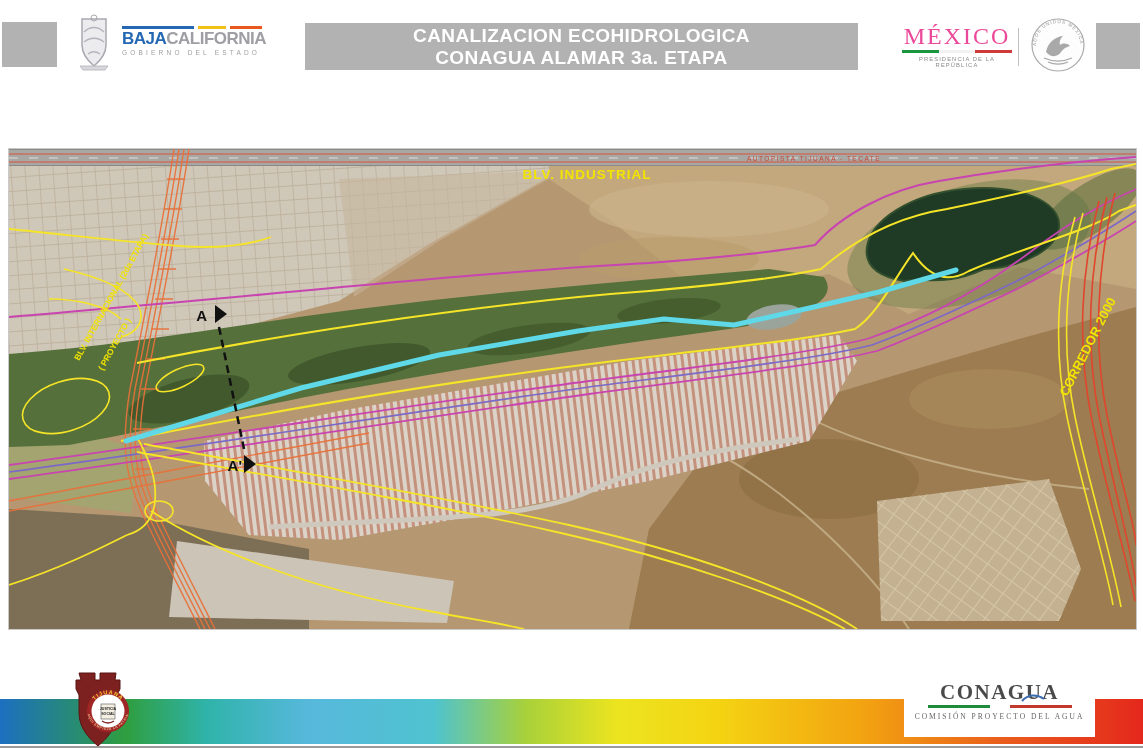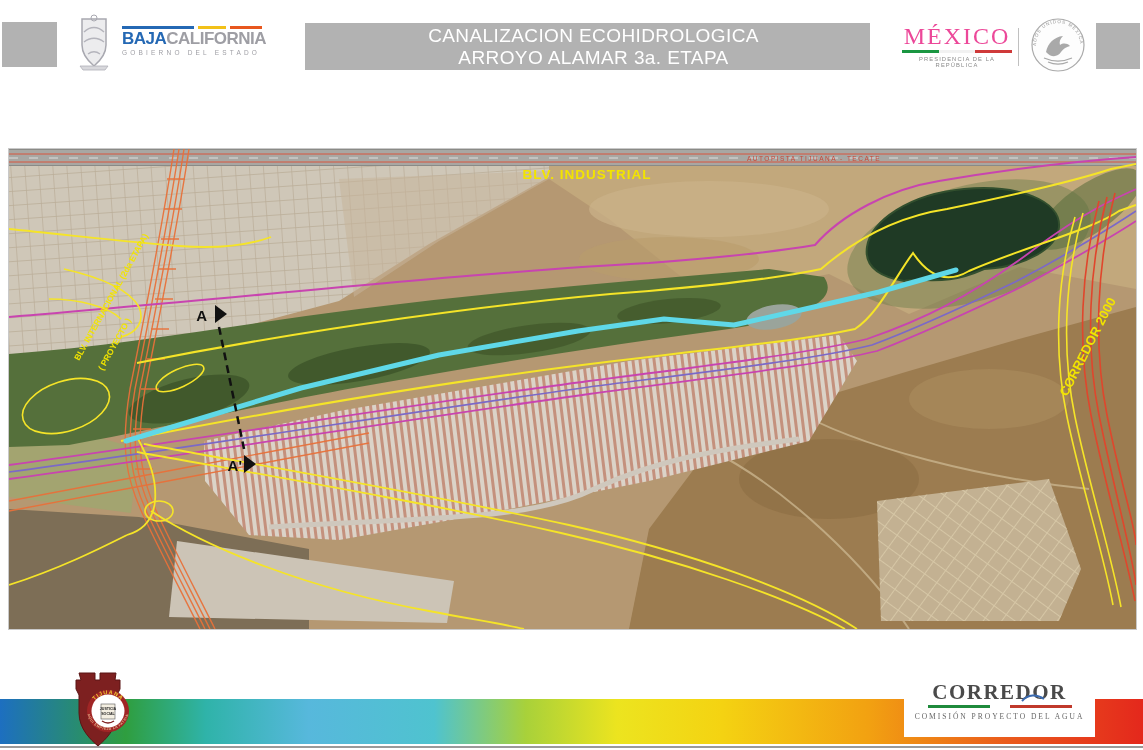--- a/index.html
+++ b/index.html
@@ -3,21 +3,21 @@
 <meta charset="utf-8">
 <style>
   html,body{margin:0;padding:0;background:#fff;}
   #page{position:relative;width:1143px;height:750px;background:#fff;overflow:hidden;
         font-family:"Liberation Sans",sans-serif;}
   .abs{position:absolute;}
   .grayblock{background:#b2b2b2;}
   
   #titlebar{left:305px;top:23px;width:553px;height:47px;background:#b2b2b2;color:#fff;
             display:flex;flex-direction:column;align-items:center;justify-content:center;
-            font-weight:normal;font-size:19px;line-height:22px;letter-spacing:.4px;text-align:center;padding-left:12px;}
+            font-weight:bold;font-size:19px;line-height:22px;letter-spacing:.4px;text-align:center;}
   #bc-logo{left:78px;top:12px;width:215px;height:62px;display:flex;}
   #bc-text{margin-left:12px;padding-top:14px;}
   .bc-bar{display:flex;gap:4px;height:3px;margin-bottom:2px;}
   .bc-bar span{display:block;height:3px;}
   #bc-name{font-weight:bold;font-size:17px;letter-spacing:-0.5px;line-height:15px;}
   #bc-name .b1{color:#2468b4;} #bc-name .b2{color:#9e9ea4;}
   #bc-tag{font-size:6.5px;letter-spacing:3.2px;color:#9e9ea4;margin-top:3px;}
   #mx-logo{left:898px;top:24px;width:118px;text-align:center;}
   #mx-name{font-family:"Liberation Serif",serif;font-size:24px;color:#ec4899;letter-spacing:2px;line-height:24px;}
   .mx-bar{display:flex;height:3px;margin:2px 4px 3px 4px;}
@@ -60,21 +60,21 @@
         <span style="width:28px;background:#f2c118;"></span>
         <span style="width:32px;background:#e8571e;"></span>
       </div>
       <div id="bc-name"><span class="b1">BAJA</span><span class="b2">CALIFORNIA</span></div>
       <div id="bc-tag">GOBIERNO DEL ESTADO</div>
     </div>
   </div>
 
   <div class="abs" id="titlebar">
     <div>CANALIZACION ECOHIDROLOGICA</div>
-    <div>ARROYO ALAMAR 3a. ETAPA</div>
+    <div>CONAGUA ALAMAR 3a. ETAPA</div>
   </div>
 
   <div class="abs" id="mx-logo">
     <div id="mx-name">MÉXICO</div>
     <div class="mx-bar">
       <span style="background:#1a9641;"></span>
         <span style="background:#f2f2f2;"></span>
         <span style="background:#cf3a3a;"></span>
     </div>
     <div id="mx-tag">PRESIDENCIA DE LA REPÚBLICA</div>
@@ -235,21 +235,21 @@
       <textPath href="#crestBot" startOffset="50%" text-anchor="middle">AQUI EMPIEZA LA PATRIA</textPath>
     </text>
     <rect x="28" y="33" width="14" height="15" fill="#f4efe2" stroke="#555" stroke-width="0.6"></rect>
     <text x="35" y="39" font-size="3.6" font-weight="bold" fill="#222" text-anchor="middle">JUSTICIA</text>
     <text x="35" y="43.5" font-size="3.6" font-weight="bold" fill="#222" text-anchor="middle">SOCIAL</text>
     <path d="M29,50 q6,4 12,0" stroke="#7d2020" stroke-width="1.5" fill="none"></path>
   </svg>
 
   <div class="abs" id="conagua">
     <div id="conagua-name">
-      <span>CORREDOR</span>
+      <span>CONAGUA</span>
       <svg id="conagua-swoosh" width="26" height="10" viewBox="0 0 26 10">
         <path d="M2,8 C8,1 17,1 24,6" stroke="#3a6ab0" stroke-width="2" fill="none"></path>
       </svg>
     </div>
     <div class="cg-bar">
       <span style="background:#1f8a3c;"></span>
         <span style="background:#c0392b;"></span>
     </div>
     <div id="conagua-tag">COMISIÓN PROYECTO DEL AGUA</div>
   </div>

